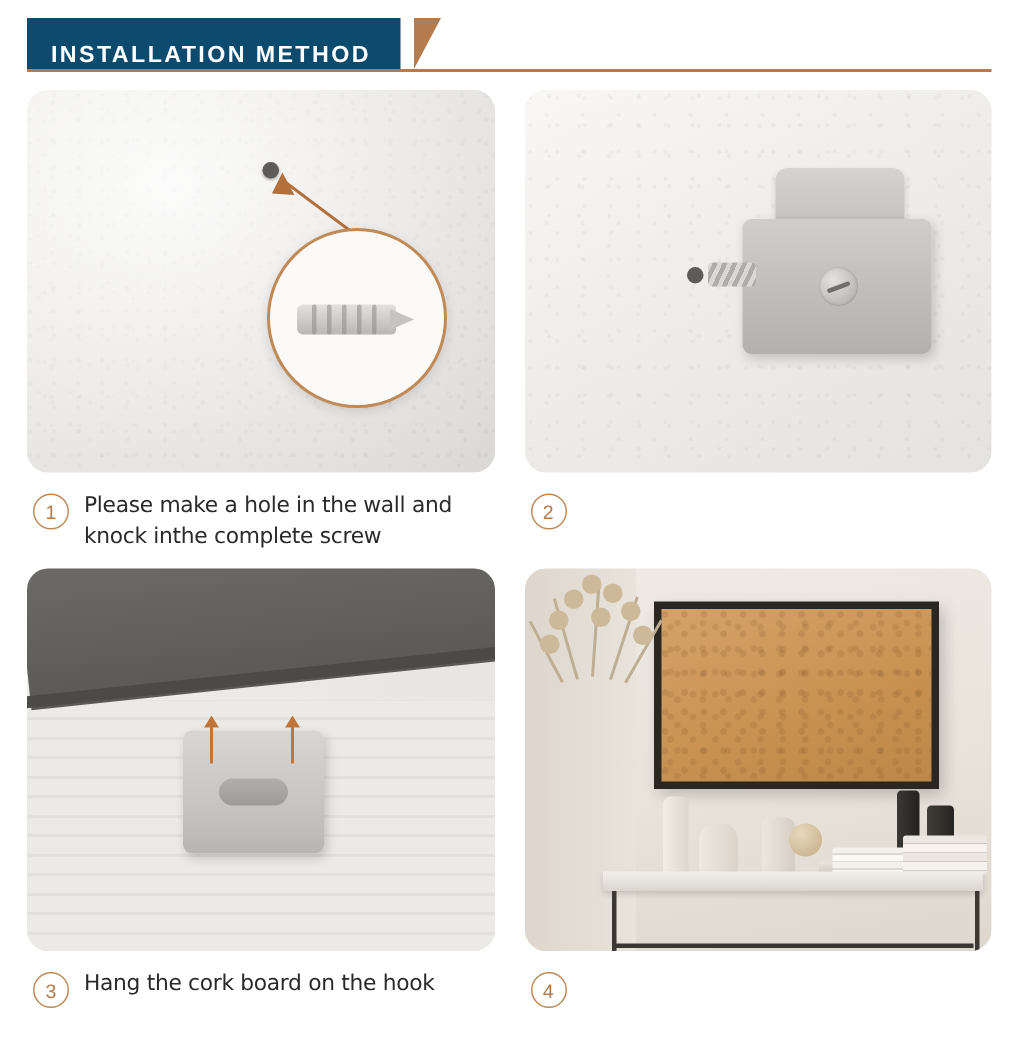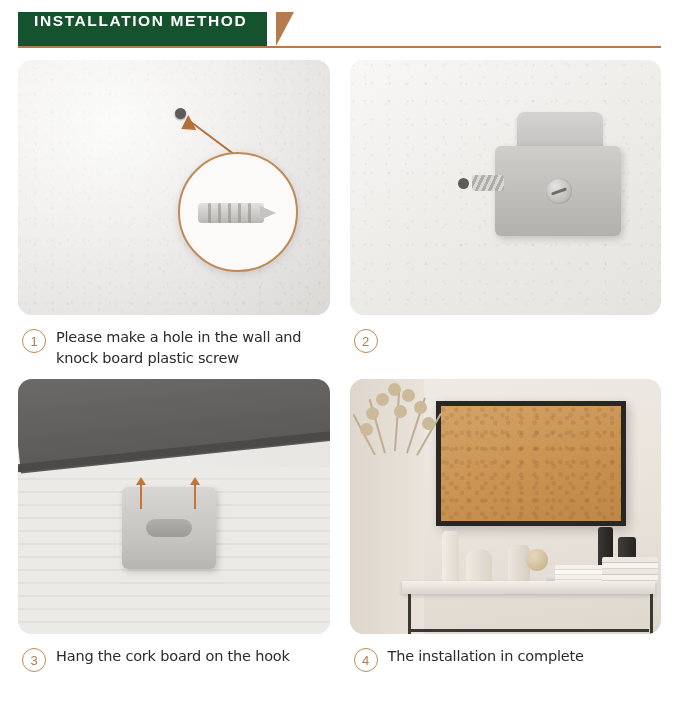--- a/index.html
+++ b/index.html
@@ -26,23 +26,23 @@
   .header {
     position: relative;
     height: 48px;
     margin-top: 8px;
   }
   .header-banner {
     position: absolute;
     left: 0;
     top: 4px;
     height: 34px;
-    background: #14532d;
+    background: #0c4a6e;
     display: flex;
-    align-items: flex-start;
+    align-items: flex-end;
     padding: 0 20px 0 16px;
     box-sizing: border-box;
   }
   .header-title {
     color: #ffffff;
     font-size: 15.5px;
     font-weight: bold;
     letter-spacing: 1.6px;
     white-space: nowrap;
   }
@@ -485,21 +485,21 @@
             <div class="anchor-rib" style="left:10px"></div>
             <div class="anchor-rib" style="left:20px"></div>
             <div class="anchor-rib" style="left:30px"></div>
             <div class="anchor-rib" style="left:40px"></div>
             <div class="anchor-rib" style="left:50px"></div>
           </div>
         </div>
       </div>
       <div class="caption">
         <div class="badge">1</div>
-        <div class="caption-text">Please make a hole in the wall and knock board plastic screw</div>
+        <div class="caption-text">Please make a hole in the wall and knock inthe complete screw</div>
       </div>
     </div>
 
     <div class="cell">
       <div class="photo">
         <div class="wall2"></div>
         <div class="bracket-top"></div>
         <div class="bracket-plate"></div>
         <div class="plate-screw"></div>
         <div class="screw-dot"></div>
@@ -558,18 +558,17 @@
         <div class="obj tray"></div>
         <div class="obj books"></div>
         <div class="obj books2"></div>
         <div class="table-top"></div>
         <div class="table-leg" style="left:58px;"></div>
         <div class="table-leg" style="left:300px;"></div>
         <div class="table-rail"></div>
       </div>
       <div class="caption">
         <div class="badge">4</div>
-        <div class="caption-text">The installation in complete</div>
       </div>
     </div>
 
   </div>
 </div>
 
 </body></html>

